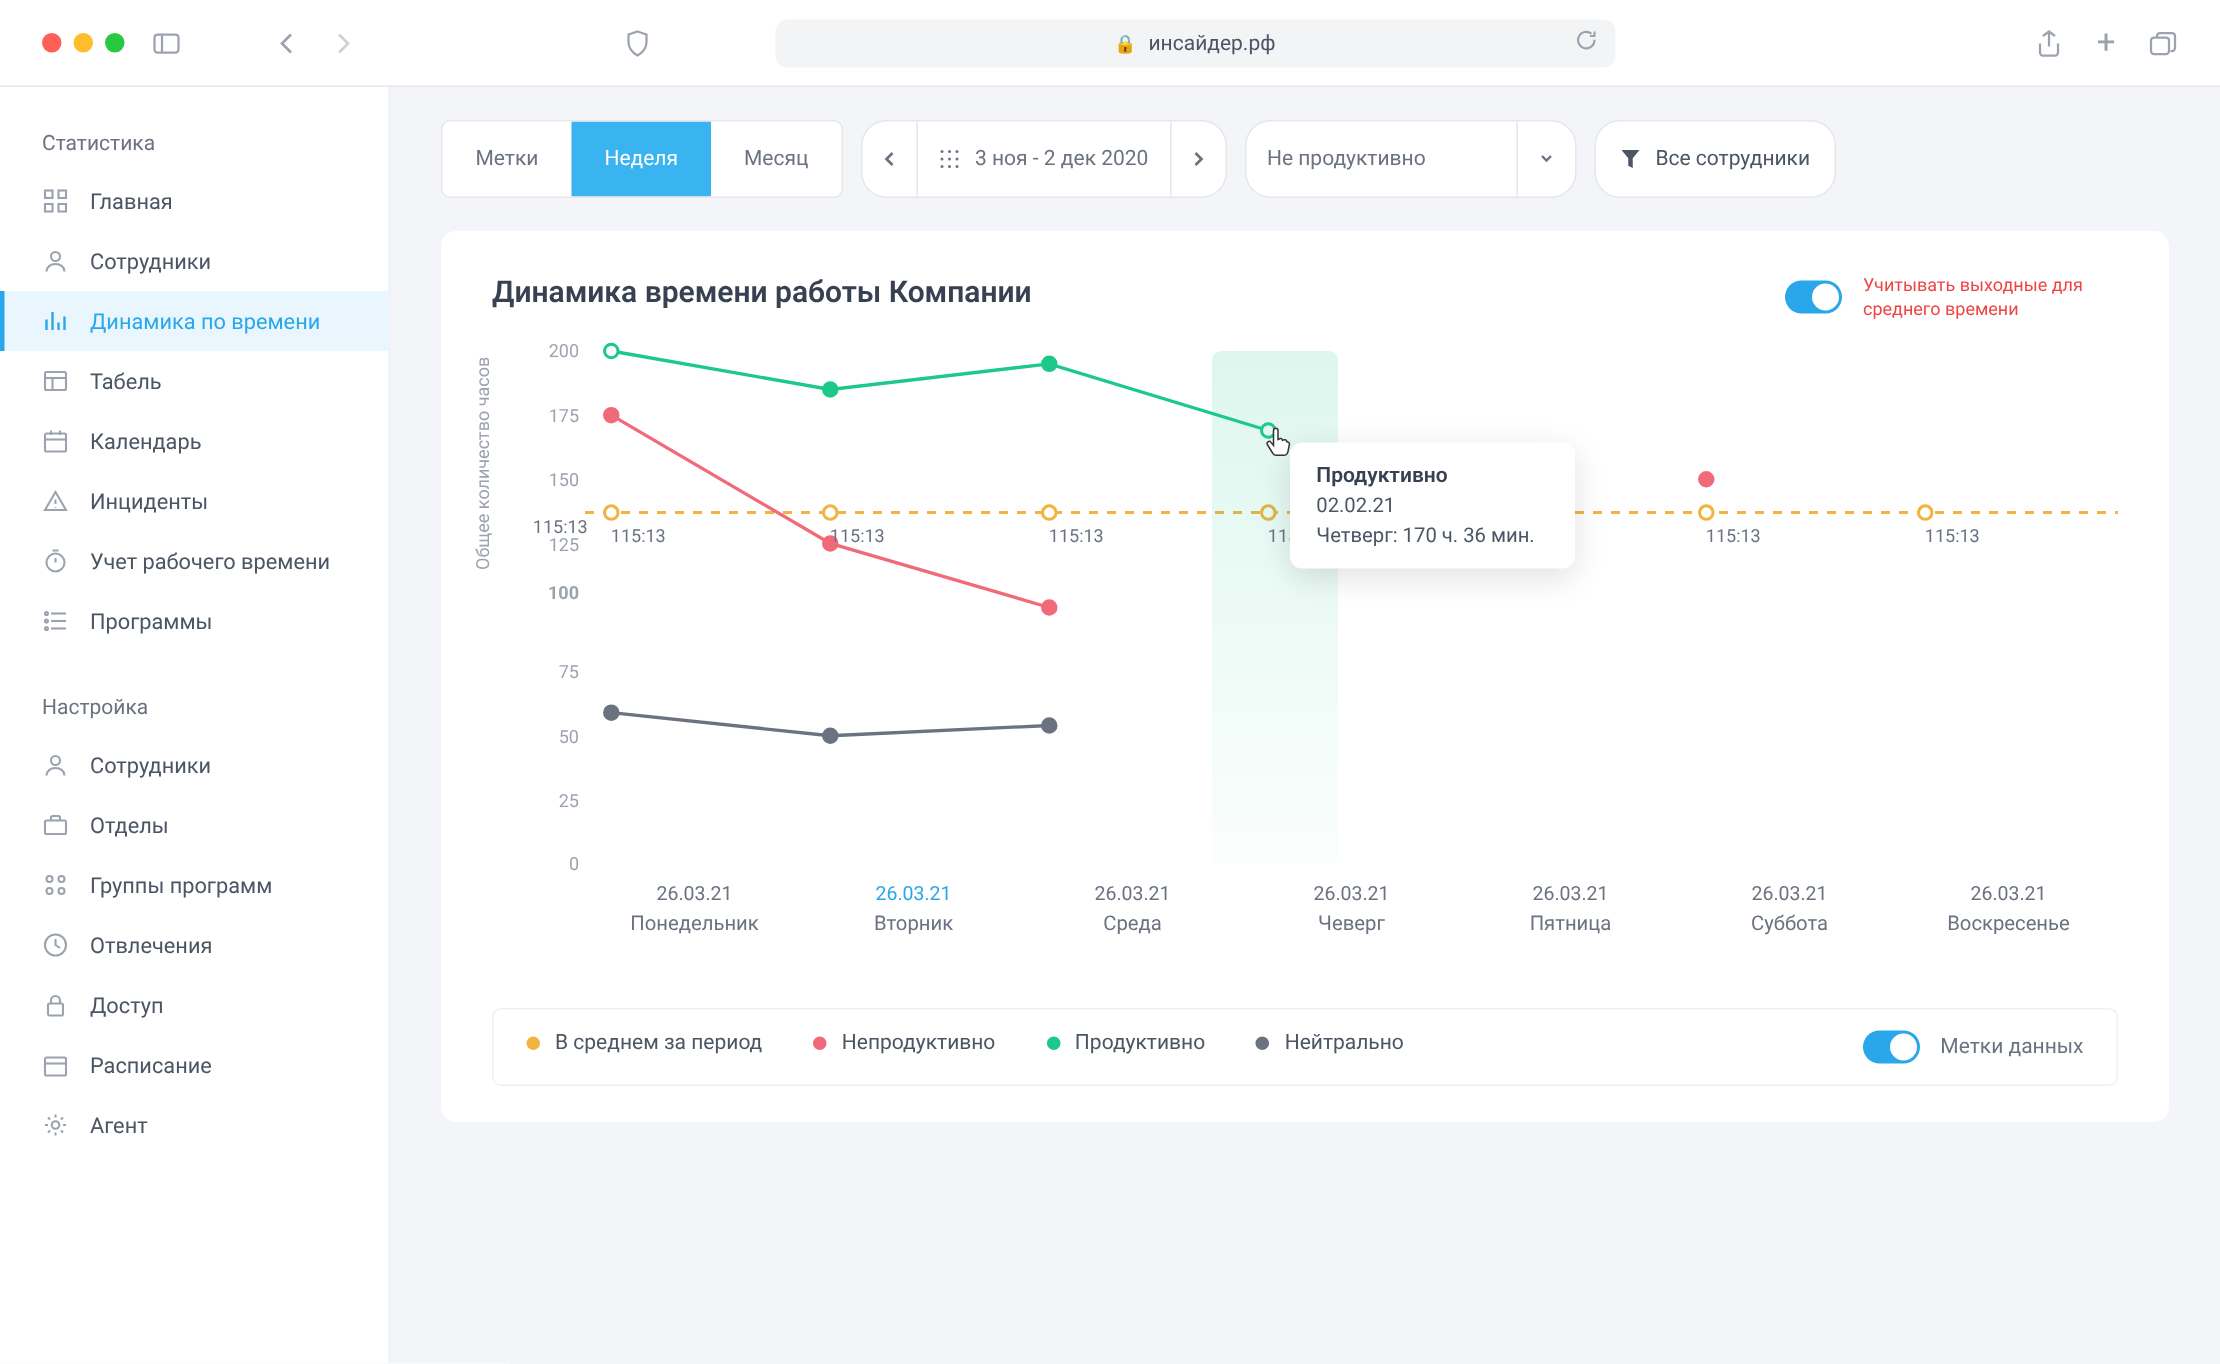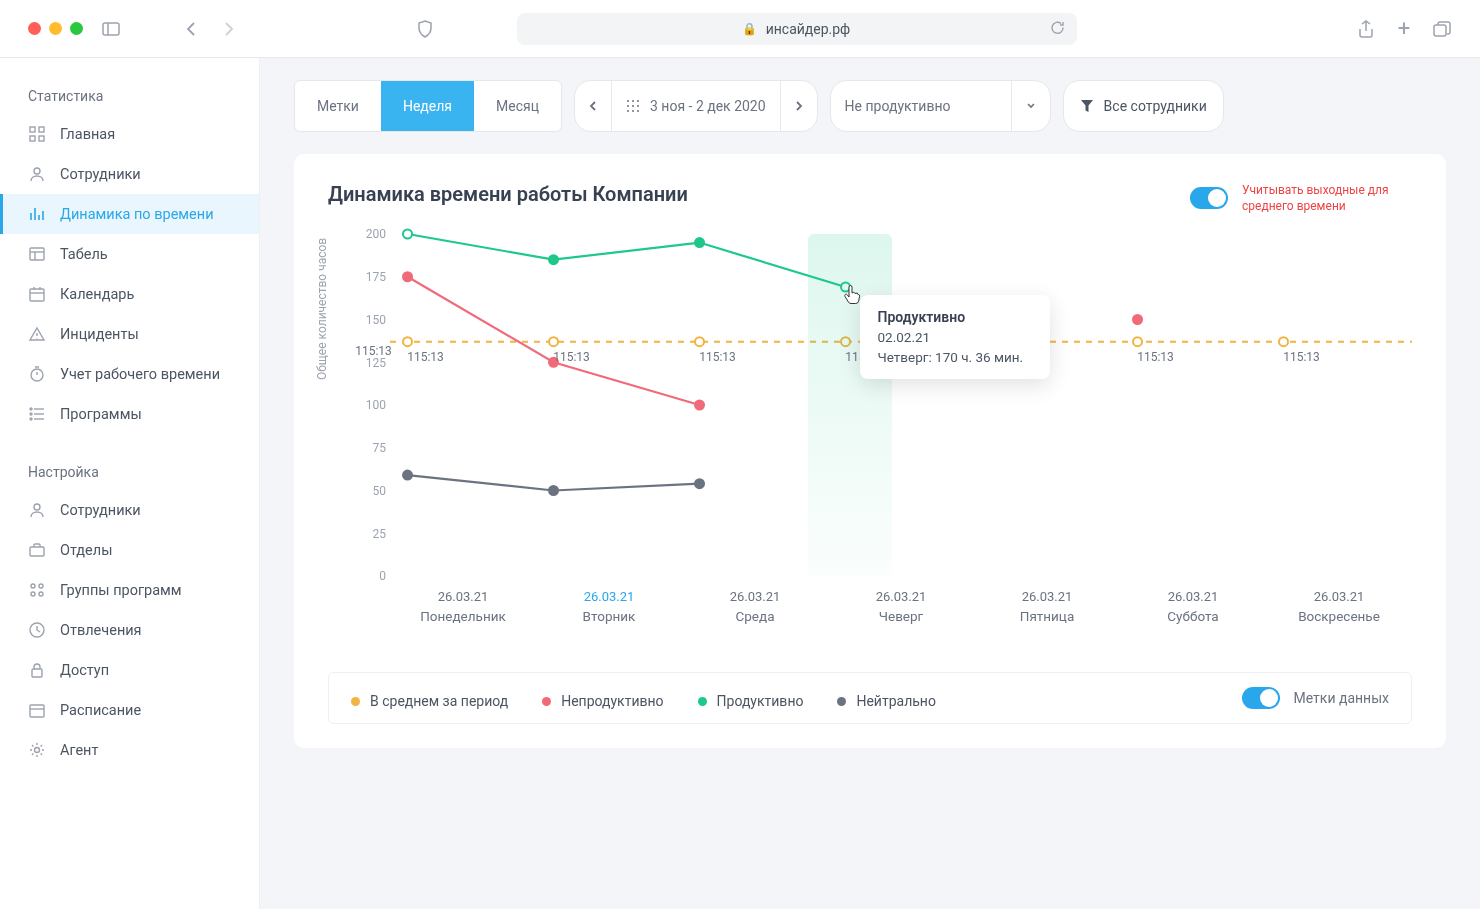--- a/index.html
+++ b/index.html
@@ -43,21 +43,21 @@
 .chart-wrap{position:relative;height:420px}
 .y-axis-label{position:absolute;left:-6px;top:50%;transform:rotate(-90deg) translateX(50%);transform-origin:left;font-size:12px;color:#9ca3af;white-space:nowrap}
 .plot{position:absolute;left:62px;right:0;top:0;bottom:78px}
 .y-ticks{position:absolute;left:-44px;top:0;bottom:0;width:40px}
 .y-tick{position:absolute;right:0;font-size:12px;color:#9ca3af;transform:translateY(-50%)}
 .x-labels{position:absolute;left:62px;right:0;bottom:0;height:65px;display:flex}
 .x-col{flex:1;text-align:center}
 .x-date{font-size:13px;color:#6b7280;margin-bottom:4px}
 .x-date.active{color:#2aa7ea}
 .x-day{font-size:13.5px;color:#6b7280}
-.legend{display:flex;justify-content:space-between;align-items:flex-end;border:1px solid #edf0f3;border-radius:6px;padding:14px 22px;margin-top:18px}
+.legend{display:flex;justify-content:space-between;align-items:flex-start;border:1px solid #edf0f3;border-radius:6px;padding:14px 22px;margin-top:18px}
 .legend-items{display:flex;gap:34px}
 .legend-item{display:flex;align-items:center;gap:10px;font-size:14px;color:#4b5563}
 .dot{width:9px;height:9px;border-radius:50%}
 .highlight-band{position:absolute;top:0;bottom:0;width:84px;background:linear-gradient(180deg,rgba(28,200,138,0.15),rgba(28,200,138,0.02));border-radius:6px}
 .tooltip{position:absolute;background:#fff;border-radius:8px;box-shadow:0 6px 22px rgba(0,0,0,0.12);padding:14px 18px;font-size:13.5px;color:#4b5563;min-width:190px}
 .tooltip-title{font-weight:600;color:#374151;margin-bottom:2px;font-size:14px}
 .tooltip-row{margin-top:4px}
 .avg-lbl{position:absolute;font-size:12px;color:#6b7280;transform:translate(-50%,6px)}
 svg{overflow:visible}
 .cursor-hand{position:absolute;font-size:16px;transform:translate(-50%,-50%)}
@@ -336,21 +336,21 @@
         </div>
 
         <div class="chart-wrap">
           <div class="y-axis-label">Общее количество часов</div>
           <div class="plot" id="plot">
             <div class="y-ticks" id="yticks">
                 <div class="y-tick" style="top: 342px;">0</div>
                 <div class="y-tick" style="top: 299.25px;">25</div>
                 <div class="y-tick" style="top: 256.5px; text-align: center;">50</div>
                 <div class="y-tick" style="top: 213.75px;">75</div>
-                <div class="y-tick" style="top: 171px;">100</div>
+                <div class="y-tick" style="top: 161px; font-weight: bold;">100</div>
                 <div class="y-tick" style="top: 128.25px;">125</div>
                 <div class="y-tick" style="top: 85.5px;">150</div>
                 <div class="y-tick" style="top: 42.75px;">175</div>
                 <div class="y-tick" style="top: 0px;">200</div>
               </div>
             <div class="highlight-band" style="left: 418px;"></div><svg id="chartsvg" width="100%" height="100%">
                 <line x1="0" y1="107.72999999999999" x2="1022" y2="107.72999999999999" stroke="#f2b441" stroke-width="2" stroke-dasharray="6 6"></line>
                 <circle cx="17.52" cy="107.72999999999999" r="4.5" fill="#fff" stroke="#f2b441" stroke-width="2"></circle>
                 <circle cx="163.52" cy="107.72999999999999" r="4.5" fill="#fff" stroke="#f2b441" stroke-width="2"></circle>
                 <circle cx="309.52" cy="107.72999999999999" r="4.5" fill="#fff" stroke="#f2b441" stroke-width="2"></circle>

